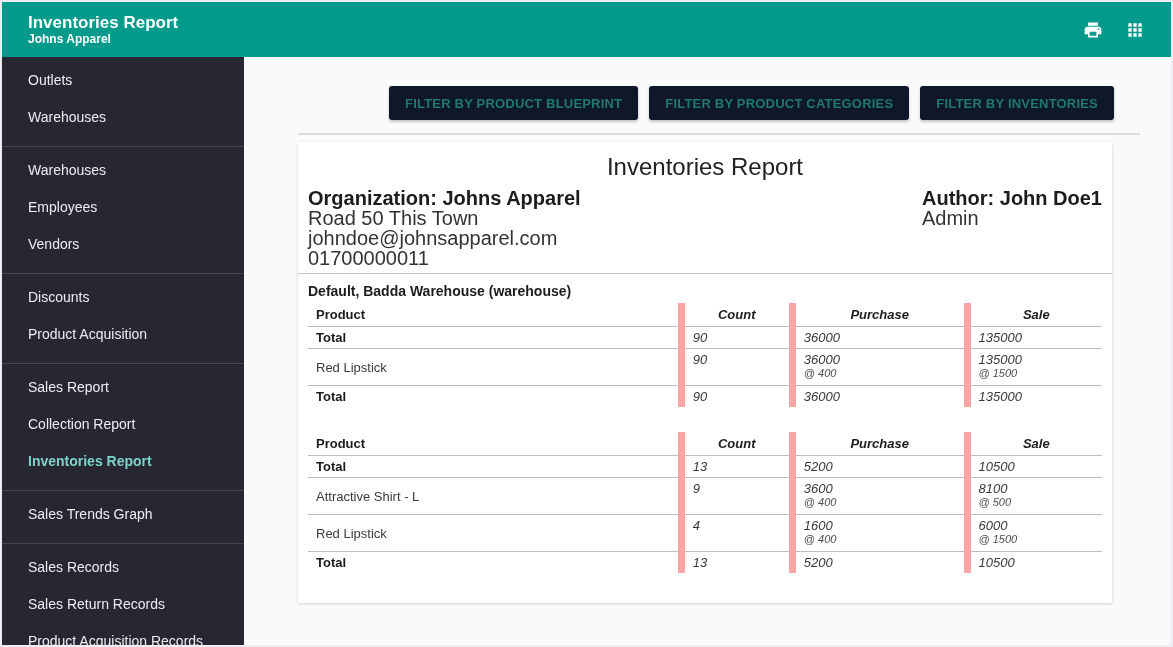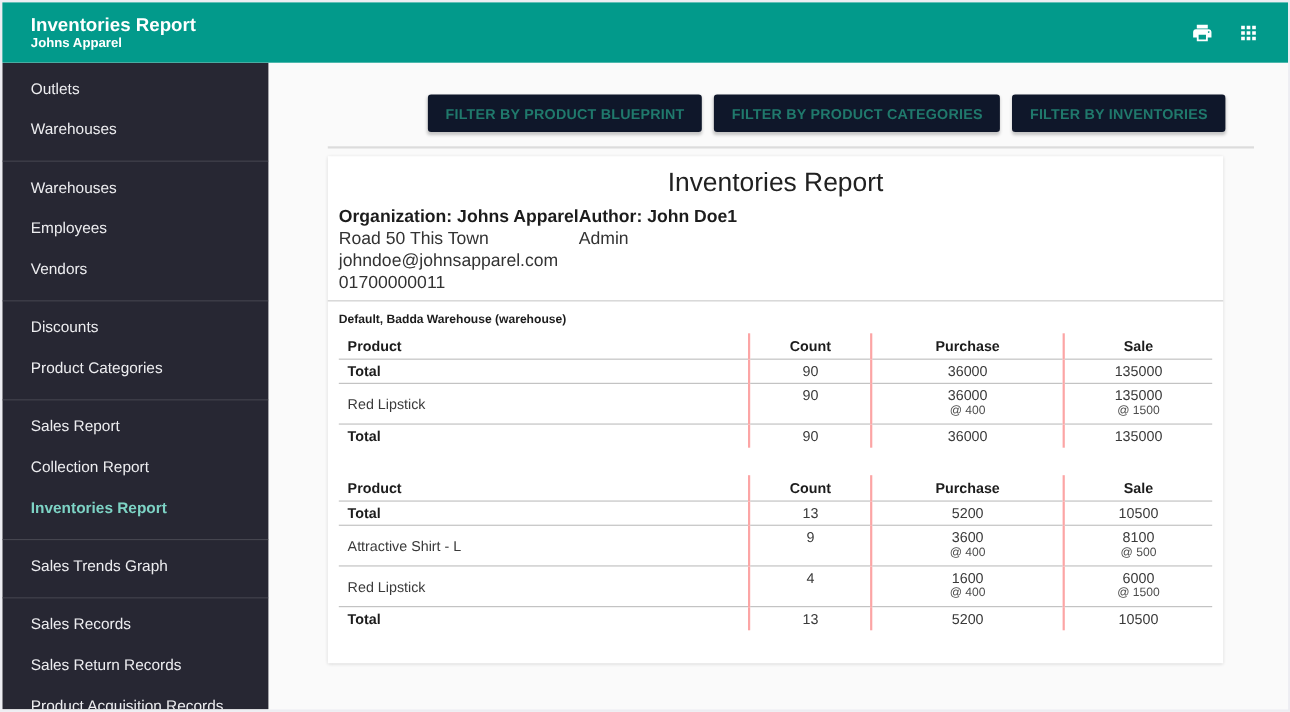--- a/index.html
+++ b/index.html
@@ -72,43 +72,43 @@
   .report-card {
     width:814px; margin:7px 0 0 54px;
     background:#fff;
     box-shadow:0 1px 3px rgba(0,0,0,0.16);
     padding:0 10px 30px;
   }
   .report-title {
     text-align:center; font-size:24px; font-weight:normal; color:#212121;
     padding:11px 0 7px;
   }
-  .info-row { display:flex; font-size:16px; color:#333; }
+  .info-row { display:flex; justify-content:space-between; font-size:20px; color:#333; }
   .info-line { line-height:20px; }
   .bold { font-weight:bold; color:#1c1c1c; }
   .rule { border-top:1px solid #c9c9c9; margin:5px -10px 7px; }
 
-  .section-heading { font-size:11px; font-weight:bold; color:#1c1c1c; line-height:20px; }
+  .section-heading { font-size:14px; font-weight:bold; color:#1c1c1c; line-height:20px; }
   .section + .section { margin-top:25px; }
 
   table.inv-table { width:100%; border-collapse:collapse; table-layout:fixed; margin-top:2px; }
   .inv-table th {
     font-size:13px; color:#1c1c1c; font-weight:bold;
     padding:4px 8px; border-bottom:1px solid #bdbdbd;
   }
   .inv-table th.col-product { text-align:left;margin-left:38px; }
   .inv-table td {
     font-size:13px; color:#3a3a3a;
     padding:3px 8px;
     border-bottom:1px solid #bdbdbd;
   }
   .inv-table tr:last-child td { border-bottom:none; }
-  .inv-table th + th, .inv-table td + td { border-left:2px solid #fca5a5; }
+  .inv-table th + th, .inv-table td + td { border-left:7px solid #fca5a5;font-style:italic; }
   .cell-product { text-align:left; vertical-align:middle; }
-  .cell-num { text-align:center; vertical-align:top; }
+  .cell-num { vertical-align:top; }
   .cell-product.bold, .inv-table td.bold { font-weight:bold; color:#1c1c1c; }
   .rate { font-size:11px; color:#4d4d4d; line-height:13px; padding-bottom:2px; }
 </style>
 </head>
 <body>
 
 <div class="app">
 
   <header class="app-header">
     <div class="header-titles">
@@ -138,21 +138,21 @@
         </div>
         <div class="nav-sep"></div>
         <div class="nav-group">
           <div class="nav-item">Warehouses</div>
           <div class="nav-item">Employees</div>
           <div class="nav-item">Vendors</div>
         </div>
         <div class="nav-sep"></div>
         <div class="nav-group">
           <div class="nav-item">Discounts</div>
-          <div class="nav-item">Product Categories</div>
+          <div class="nav-item">Product Acquisition</div>
         </div>
         <div class="nav-sep"></div>
         <div class="nav-group">
           <div class="nav-item">Sales Report</div>
           <div class="nav-item">Collection Report</div>
           <div class="nav-item active">Inventories Report</div>
         </div>
         <div class="nav-sep"></div>
         <div class="nav-group">
           <div class="nav-item">Sales Trends Graph</div>

